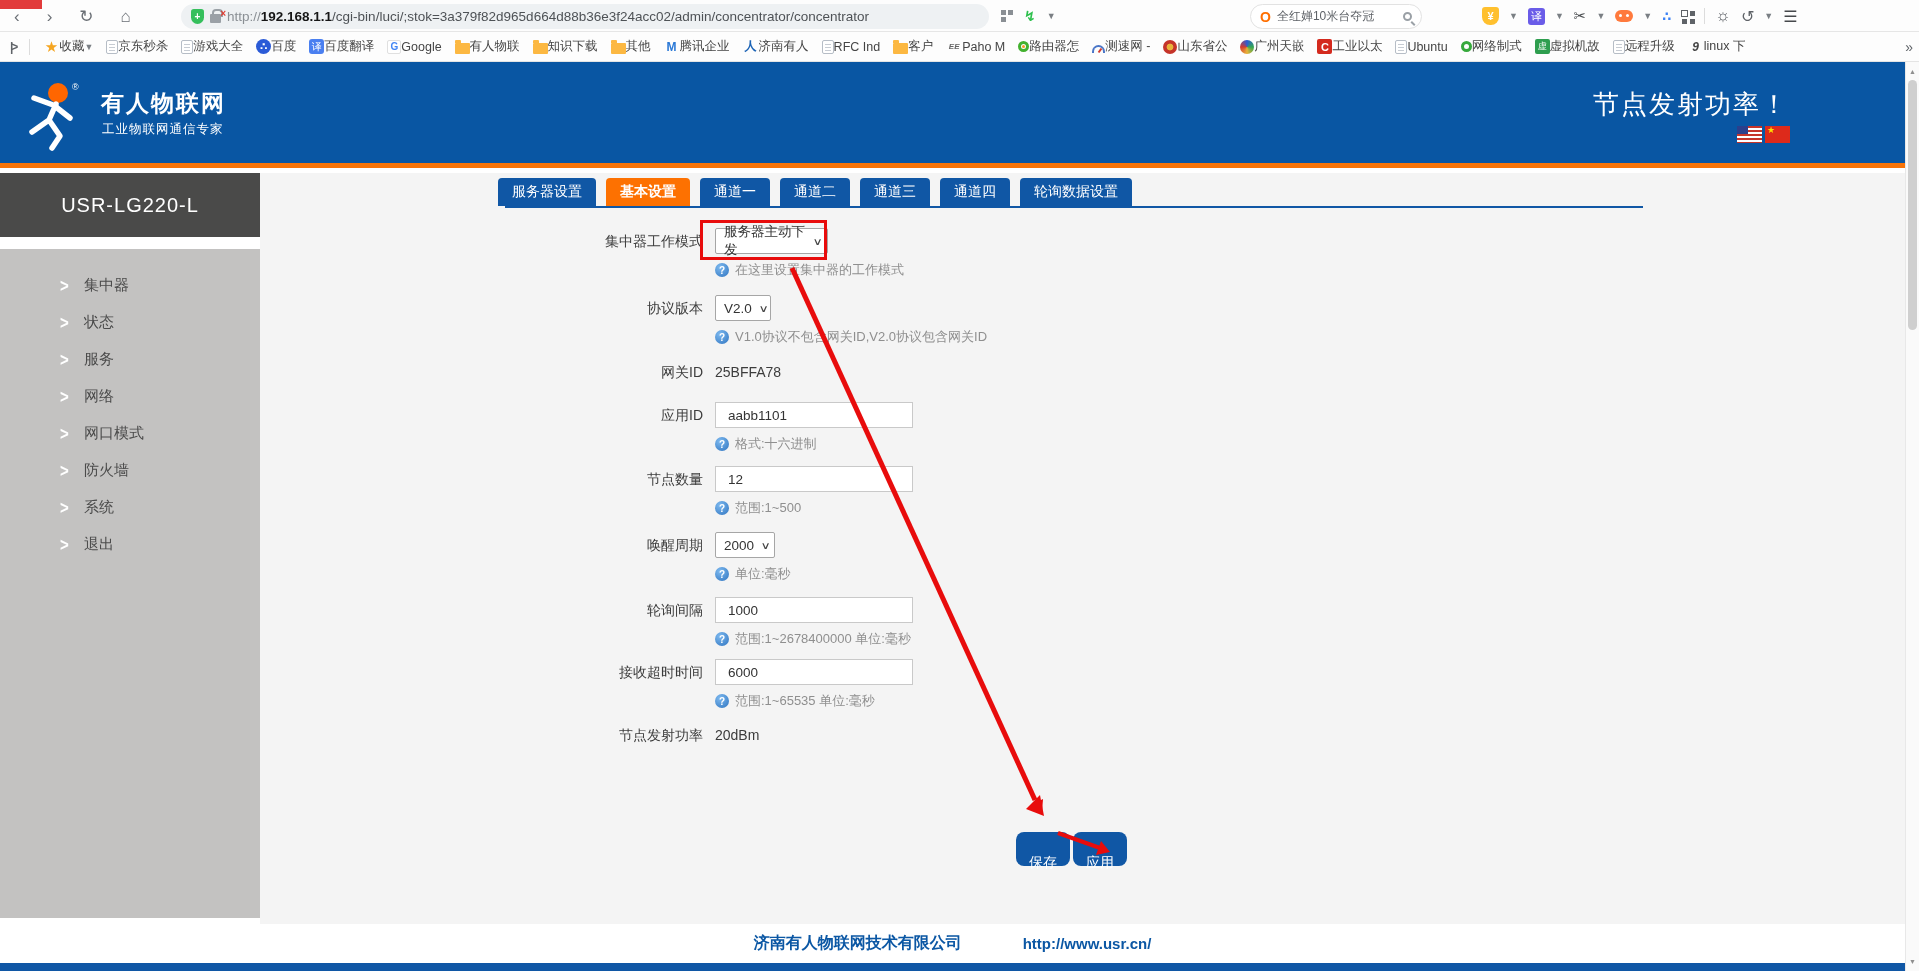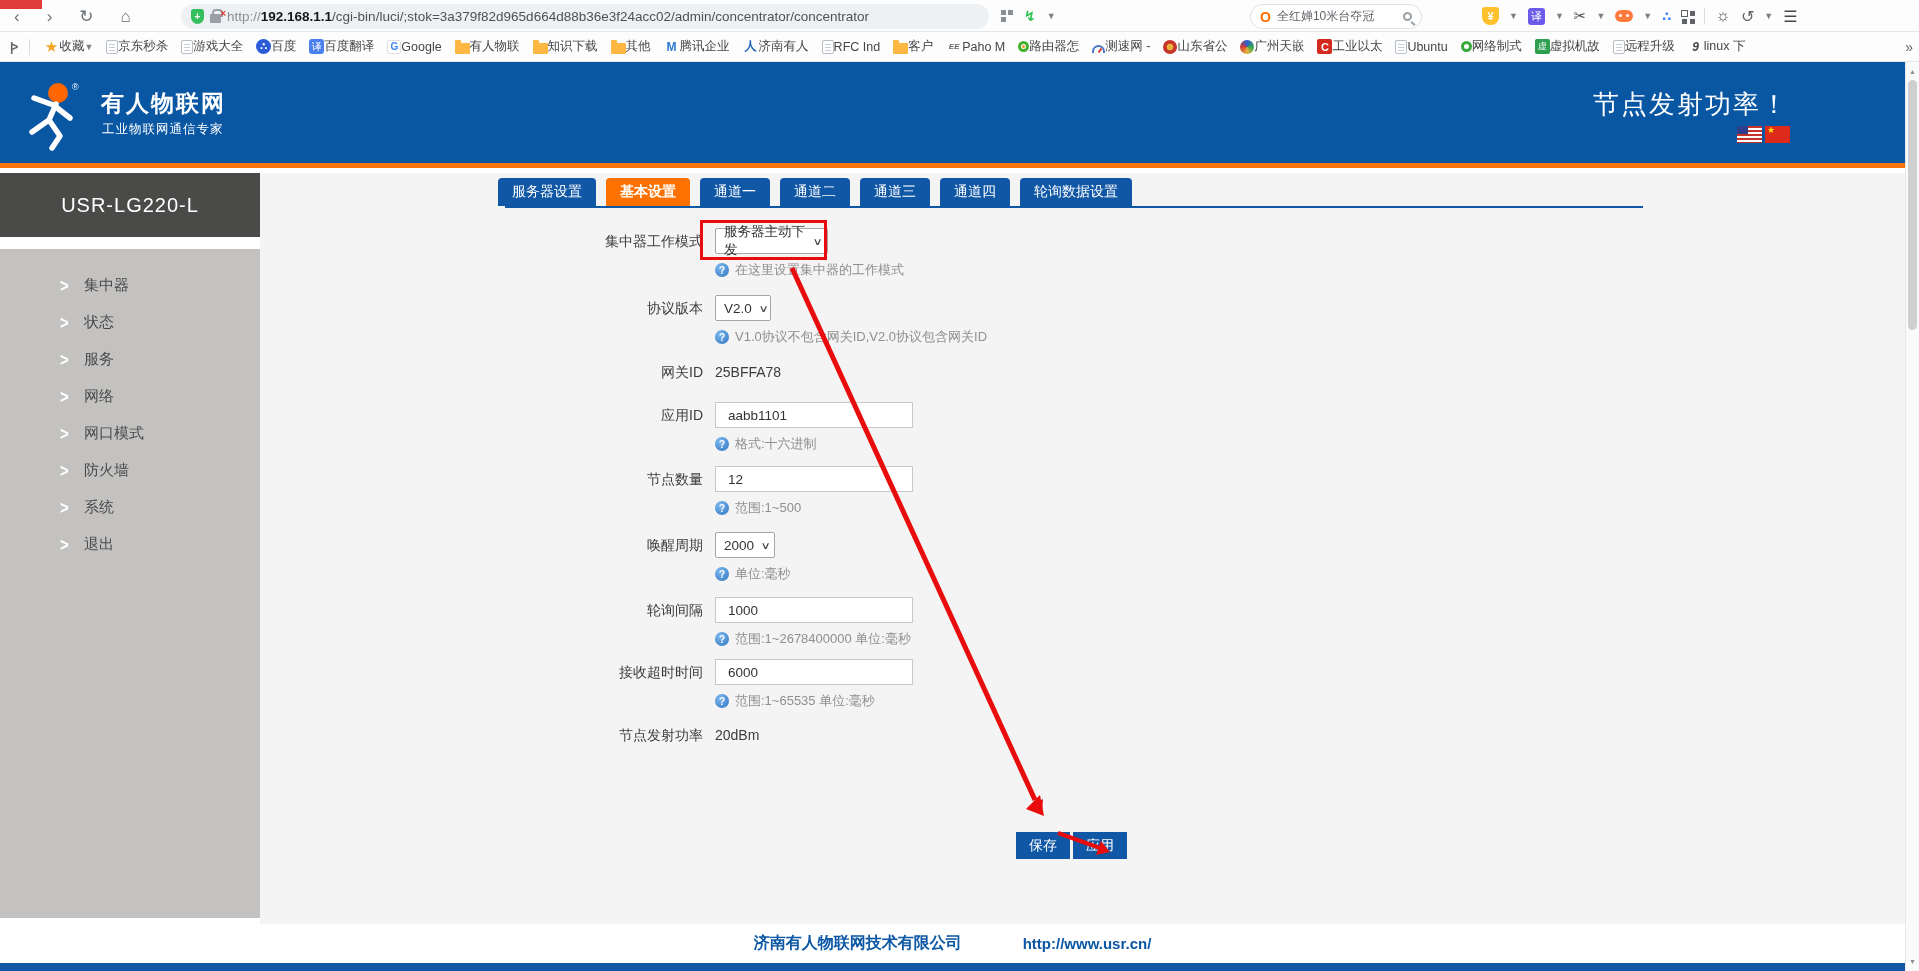--- a/index.html
+++ b/index.html
@@ -124,21 +124,21 @@
   .sel{height:26px;border:1px solid #a6a6a6;background:#fff;border-radius:2px;display:flex;align-items:center;
     padding:0 6px 0 8px;font-size:13.5px;color:#333;justify-content:space-between;cursor:pointer;}
   .sel-arrow{font-size:10px;color:#444;margin-left:8px;transform:scaleX(1.4);}
   .tin{width:198px;height:26px;border:1px solid #c9c9c9;background:#fff;font-size:13.5px;color:#333;
     padding:0 6px 0 12px;font-family:inherit;}
   .fstatic{font-size:14px;color:#3c3c3c;line-height:26px;}
   .fhelp{margin-top:7px;display:flex;align-items:center;gap:6px;font-size:13px;color:#8f8f8f;white-space:nowrap;}
   .qicon{width:14px;height:14px;border-radius:50%;background:radial-gradient(circle at 35% 30%,#7db9ef,#2f74c0);
     color:#fff;font-size:10px;font-weight:bold;display:inline-flex;align-items:center;justify-content:center;flex:0 0 auto;}
   .btn{position:absolute;top:770px;height:27px;background:var(--tab-blue);color:#fff;font-size:14px;border:none;
-    border-radius:0;padding:0 13px;line-height:27px;cursor:pointer;z-index:6;font-family:inherit;}
+    border-radius:8px;padding:17px 13px;line-height:27px;cursor:pointer;z-index:6;font-family:inherit;}
   .hl-box{position:absolute;left:700px;top:158px;width:127px;height:40px;border:3px solid var(--red);z-index:30;pointer-events:none;}
   .annot{position:absolute;left:0;top:0;width:1919px;height:909px;z-index:40;pointer-events:none;}
 
   .footer{position:absolute;left:0;top:862px;width:1905px;height:39px;background:#fff;display:flex;
     align-items:center;justify-content:center;gap:55px;}
   .footer .co{color:#0b57a4;font-size:16px;font-weight:bold;}
   .footer a{color:#0b57a4;font-size:15px;font-weight:bold;text-decoration:none;margin-left:6px;}
   .bluestrip{position:absolute;left:0;top:901px;width:1919px;height:8px;background:var(--tab-blue);}
 
   .scrollbar{position:absolute;left:1905px;top:0;width:14px;height:909px;background:#fafafa;border-left:1px solid #e8e8e8;}

